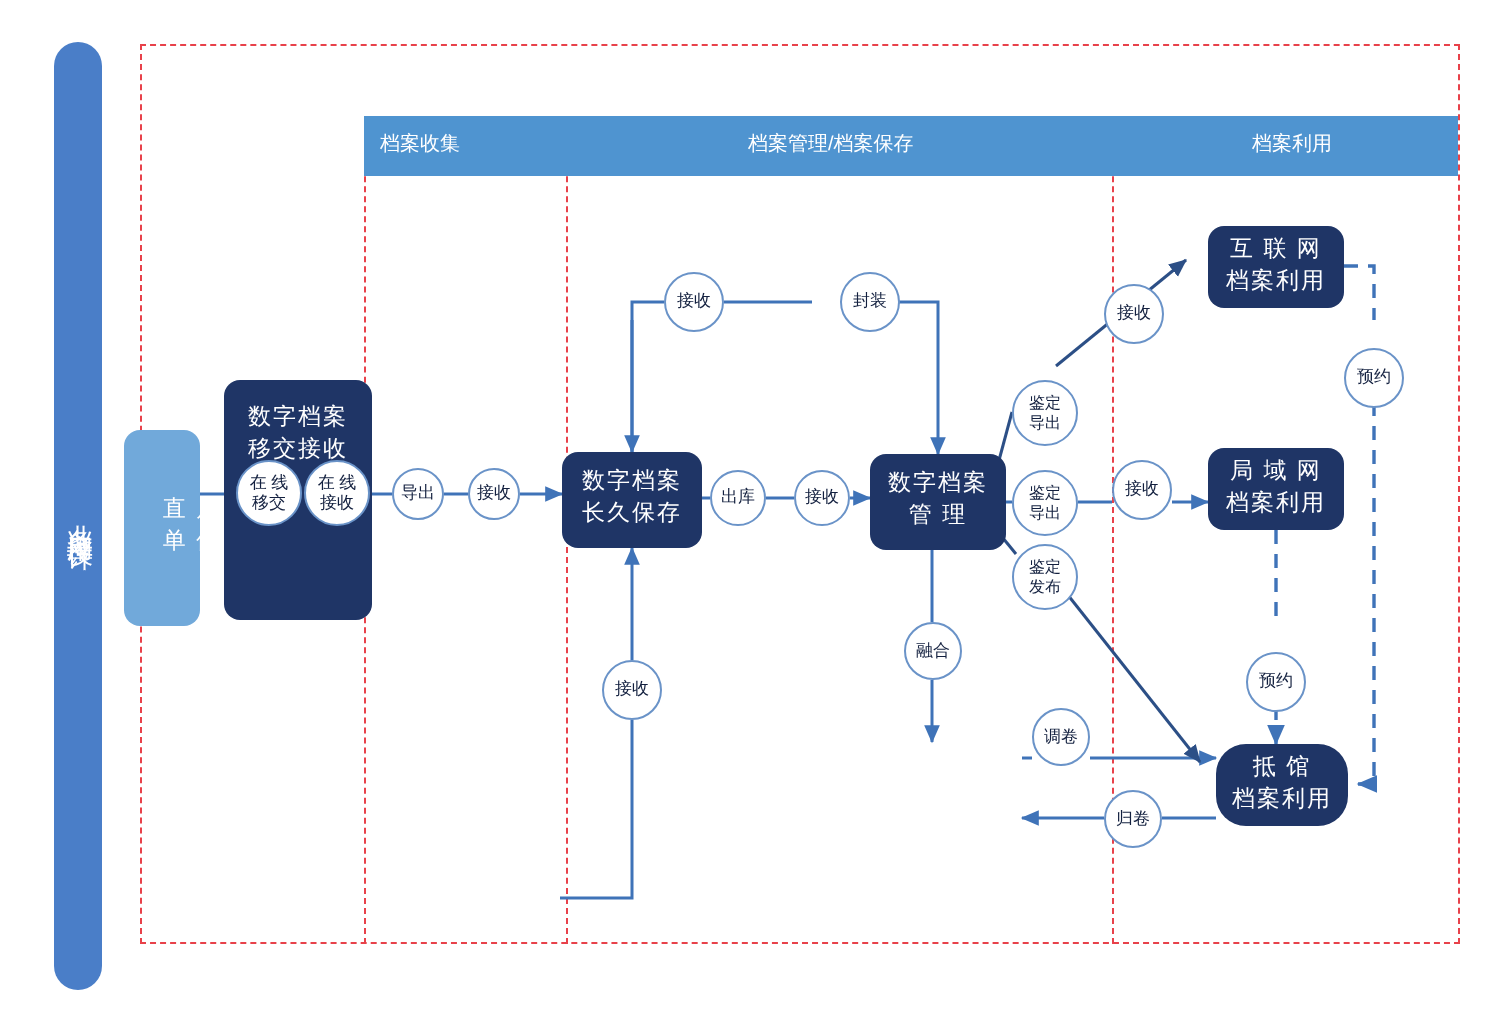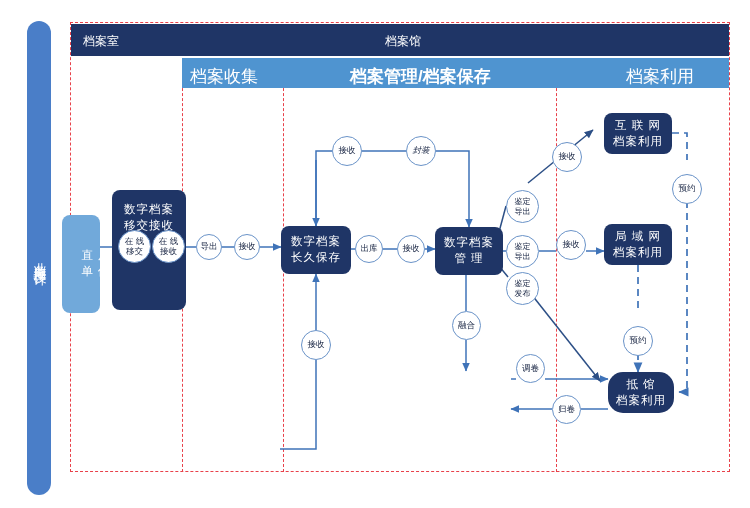--- a/index.html
+++ b/index.html
@@ -19,21 +19,21 @@
 
   
   .redframe{left:70px;top:22px;width:660px;height:450px;
         border:1.6px dashed #e8414a;}
   .vdash{border-left:1.6px dashed #e8414a;width:0;}
 
   
   .darkband{left:71px;top:24px;width:658px;height:32px;background:#1f3566;}
   .darkband .lbl{position:absolute;color:#fff;font-size:12px;}
   .lightband{left:182px;top:58px;width:547px;height:30px;background:#4f94d0;}
-  .lightband .lbl{position:absolute;color:#fff;font-size:17px;top:7px;}
+  .lightband .lbl{position:absolute;color:#fff;font-size:10px;top:7px;}
 
   
   .nd{border-radius:8px;display:flex;flex-direction:column;
       align-items:center;justify-content:center;color:#ffffff;
       font-size:11.5px;line-height:1.35;text-align:center;}
   .nd.dark{background:#1f3566;align-items:center;}
   .nd.mid{background:#4f94d0;}
   .nd.light{background:#71a9da;}
   .nd .l1,.nd .l2{display:block;white-space:nowrap;letter-spacing:1px;}
 
@@ -55,27 +55,23 @@
 <div id="canvas">
 
   <div class="abs vbar"></div>
   <div class="abs vbar-text">业务应用设计</div>
 
   <div class="abs redframe"></div>
   <div class="abs vdash" style="left:182px;top:58px;height:414px;"></div>
   <div class="abs vdash" style="left:283px;top:58px;height:414px;"></div>
   <div class="abs vdash" style="left:556px;top:58px;height:414px;"></div>
 
-  <div class="abs darkband">
-    <span class="lbl" style="left:12px;top:9px;">档案室</span>
-    <span class="lbl" style="left:314px;top:9px;">档案馆</span>
-  </div>
   <div class="abs lightband">
     <span class="lbl" style="left:8px;">档案收集</span>
-    <span class="lbl" style="left:168px;font-weight:bold;">档案管理/档案保存</span>
+    <span class="lbl" style="left:192px;">档案管理/档案保存</span>
     <span class="lbl" style="left:444px;">档案利用</span>
   </div>
 
   <svg class="links">
     <defs>
       <marker id="ah" markerWidth="7" markerHeight="7" refX="5.6" refY="3" orient="auto" markerUnits="strokeWidth">
         <path d="M0,0.4 L6,3 L0,5.6 z" fill="#3f73b8"></path>
       </marker>
       <marker id="ahd" markerWidth="7" markerHeight="7" refX="5.6" refY="3" orient="auto" markerUnits="strokeWidth">
         <path d="M0,0.4 L6,3 L0,5.6 z" fill="#2c4f86"></path>
@@ -181,21 +177,21 @@
   </div>
   <div class="abs cir" style="left:196px;top:234px;width:26px;height:26px;">
     <span class="c1">导出</span>
   </div>
   <div class="abs cir" style="left:234px;top:234px;width:26px;height:26px;">
     <span class="c1">接收</span>
   </div>
   <div class="abs cir" style="left:332px;top:136px;width:30px;height:30px;">
     <span class="c1">接收</span>
   </div>
-  <div class="abs cir" style="left:406px;top:136px;width:30px;height:30px;font-style:italic;">
+  <div class="abs cir" style="left:420px;top:136px;width:30px;height:30px;">
     <span class="c1">封装</span>
   </div>
   <div class="abs cir" style="left:355px;top:235px;width:28px;height:28px;">
     <span class="c1">出库</span>
   </div>
   <div class="abs cir" style="left:397px;top:235px;width:28px;height:28px;">
     <span class="c1">接收</span>
   </div>
   <div class="abs cir" style="left:301px;top:330px;width:30px;height:30px;">
     <span class="c1">接收</span>

